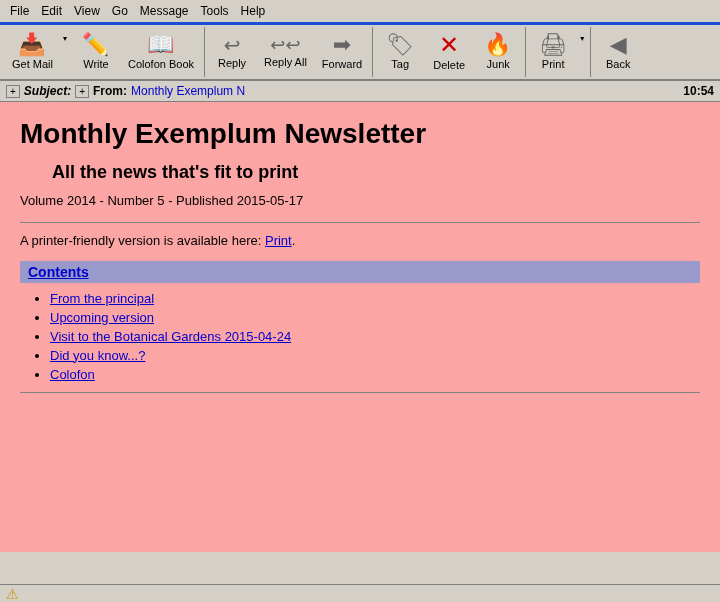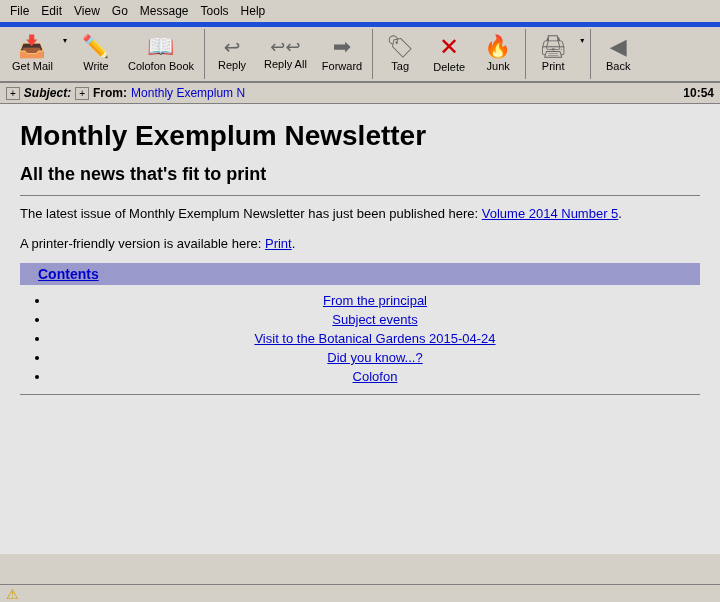--- a/index.html
+++ b/index.html
@@ -4,21 +4,21 @@
   <style>
     * { margin: 0; padding: 0; box-sizing: border-box; }
     body { font-family: Arial, sans-serif; font-size: 13px; background: #d4d0c8; width: 720px; height: 602px; overflow: hidden; }
 
     
     .menubar {
       background: #d4d0c8;
       display: flex;
       align-items: center;
       padding: 2px 4px;
-      border-bottom: 5px solid #1d4ed8;
+      border-bottom: 3px solid #1d4ed8;
       font-size: 12px;
     }
     .menubar-item {
       padding: 2px 6px;
       cursor: pointer;
       color: #000;
     }
 
     
     .toolbar {
@@ -72,38 +72,39 @@
       cursor: pointer;
     }
     .subject-label { font-weight: bold; font-style: italic; }
     .subject-value { flex: 1; }
     .from-label { font-weight: bold; }
     .from-value { color: #0000cc; cursor: pointer; }
     .time-value { margin-left: auto; font-weight: bold; }
 
     
     .email-content {
-      background: #e5e5e5;
+      background: #fca5a5;
       padding: 16px 20px;
       height: calc(602px - 80px - 28px - 26px - 18px);
       overflow-y: auto;
       font-family: Arial, sans-serif;
     }
 
     .email-title {
       font-size: 28px;
       font-weight: bold;
       color: #000;
       margin-bottom: 12px;
     }
     .email-subtitle {
       font-size: 18px;
       font-weight: bold;
       color: #000;
       margin-bottom: 10px;
+      margin-left: 32px;
     }
     .email-meta {
       font-size: 13px;
       color: #000;
       margin-bottom: 14px;
     }
     .divider {
       border: none;
       border-top: 1px solid #808080;
       margin: 8px 0;
@@ -117,30 +118,29 @@
     .email-link {
       color: #0000cc;
       text-decoration: underline;
       cursor: pointer;
     }
     .contents-header {
       background: #9999cc;
       color: #0000cc;
       font-weight: bold;
       font-size: 14px;
-      padding: 3px 18px;
+      padding: 3px 8px;
       margin: 10px 0 8px 0;
       text-decoration: underline;
       cursor: pointer;
     }
     .contents-list {
       list-style: disc;
       padding-left: 30px;
       margin-bottom: 10px;
-      text-align: center;
     }
     .contents-list li {
       margin-bottom: 4px;
       font-size: 13px;
     }
     .footer-text {
       font-size: 13px;
       margin-top: 10px;
     }
 
@@ -266,33 +266,30 @@
   <span class="subject-label">Subject:</span>
   <span class="subject-expander">+</span>
   <span class="from-label">From:</span>
   <span class="from-value">Monthly Exemplum N</span>
   <span class="time-value">10:54</span>
 </div>
 
 <div class="email-content">
   <h1 class="email-title">Monthly Exemplum Newsletter</h1>
   <h2 class="email-subtitle">All the news that's fit to print</h2>
+  <p class="email-meta">Volume 2014 - Number 5 - Published 2015-05-17</p>
   <hr class="divider">
-  <p class="email-body-text">
-    <span>The latest issue of Monthly Exemplum Newsletter has just been published here:</span>
-    <a class="email-link" href="#">Volume 2014 Number 5</a>.
-  </p>
   <p class="email-body-text">
     <span>A printer-friendly version is available here:</span>
     <a class="email-link" href="#">Print</a>.
   </p>
   <div class="contents-header">Contents</div>
   <ul class="contents-list">
     <li><a class="email-link" href="#">From the principal</a></li>
-    <li><a class="email-link" href="#">Subject events</a></li>
+    <li><a class="email-link" href="#">Upcoming version</a></li>
     <li><a class="email-link" href="#">Visit to the Botanical Gardens 2015-04-24</a></li>
     <li><a class="email-link" href="#">Did you know...?</a></li>
     <li><a class="email-link" href="#">Colofon</a></li>
   </ul>
   <hr class="divider">
 </div>
 
 <div class="statusbar">
   <span class="status-icon">⚠</span>
   <span></span>

